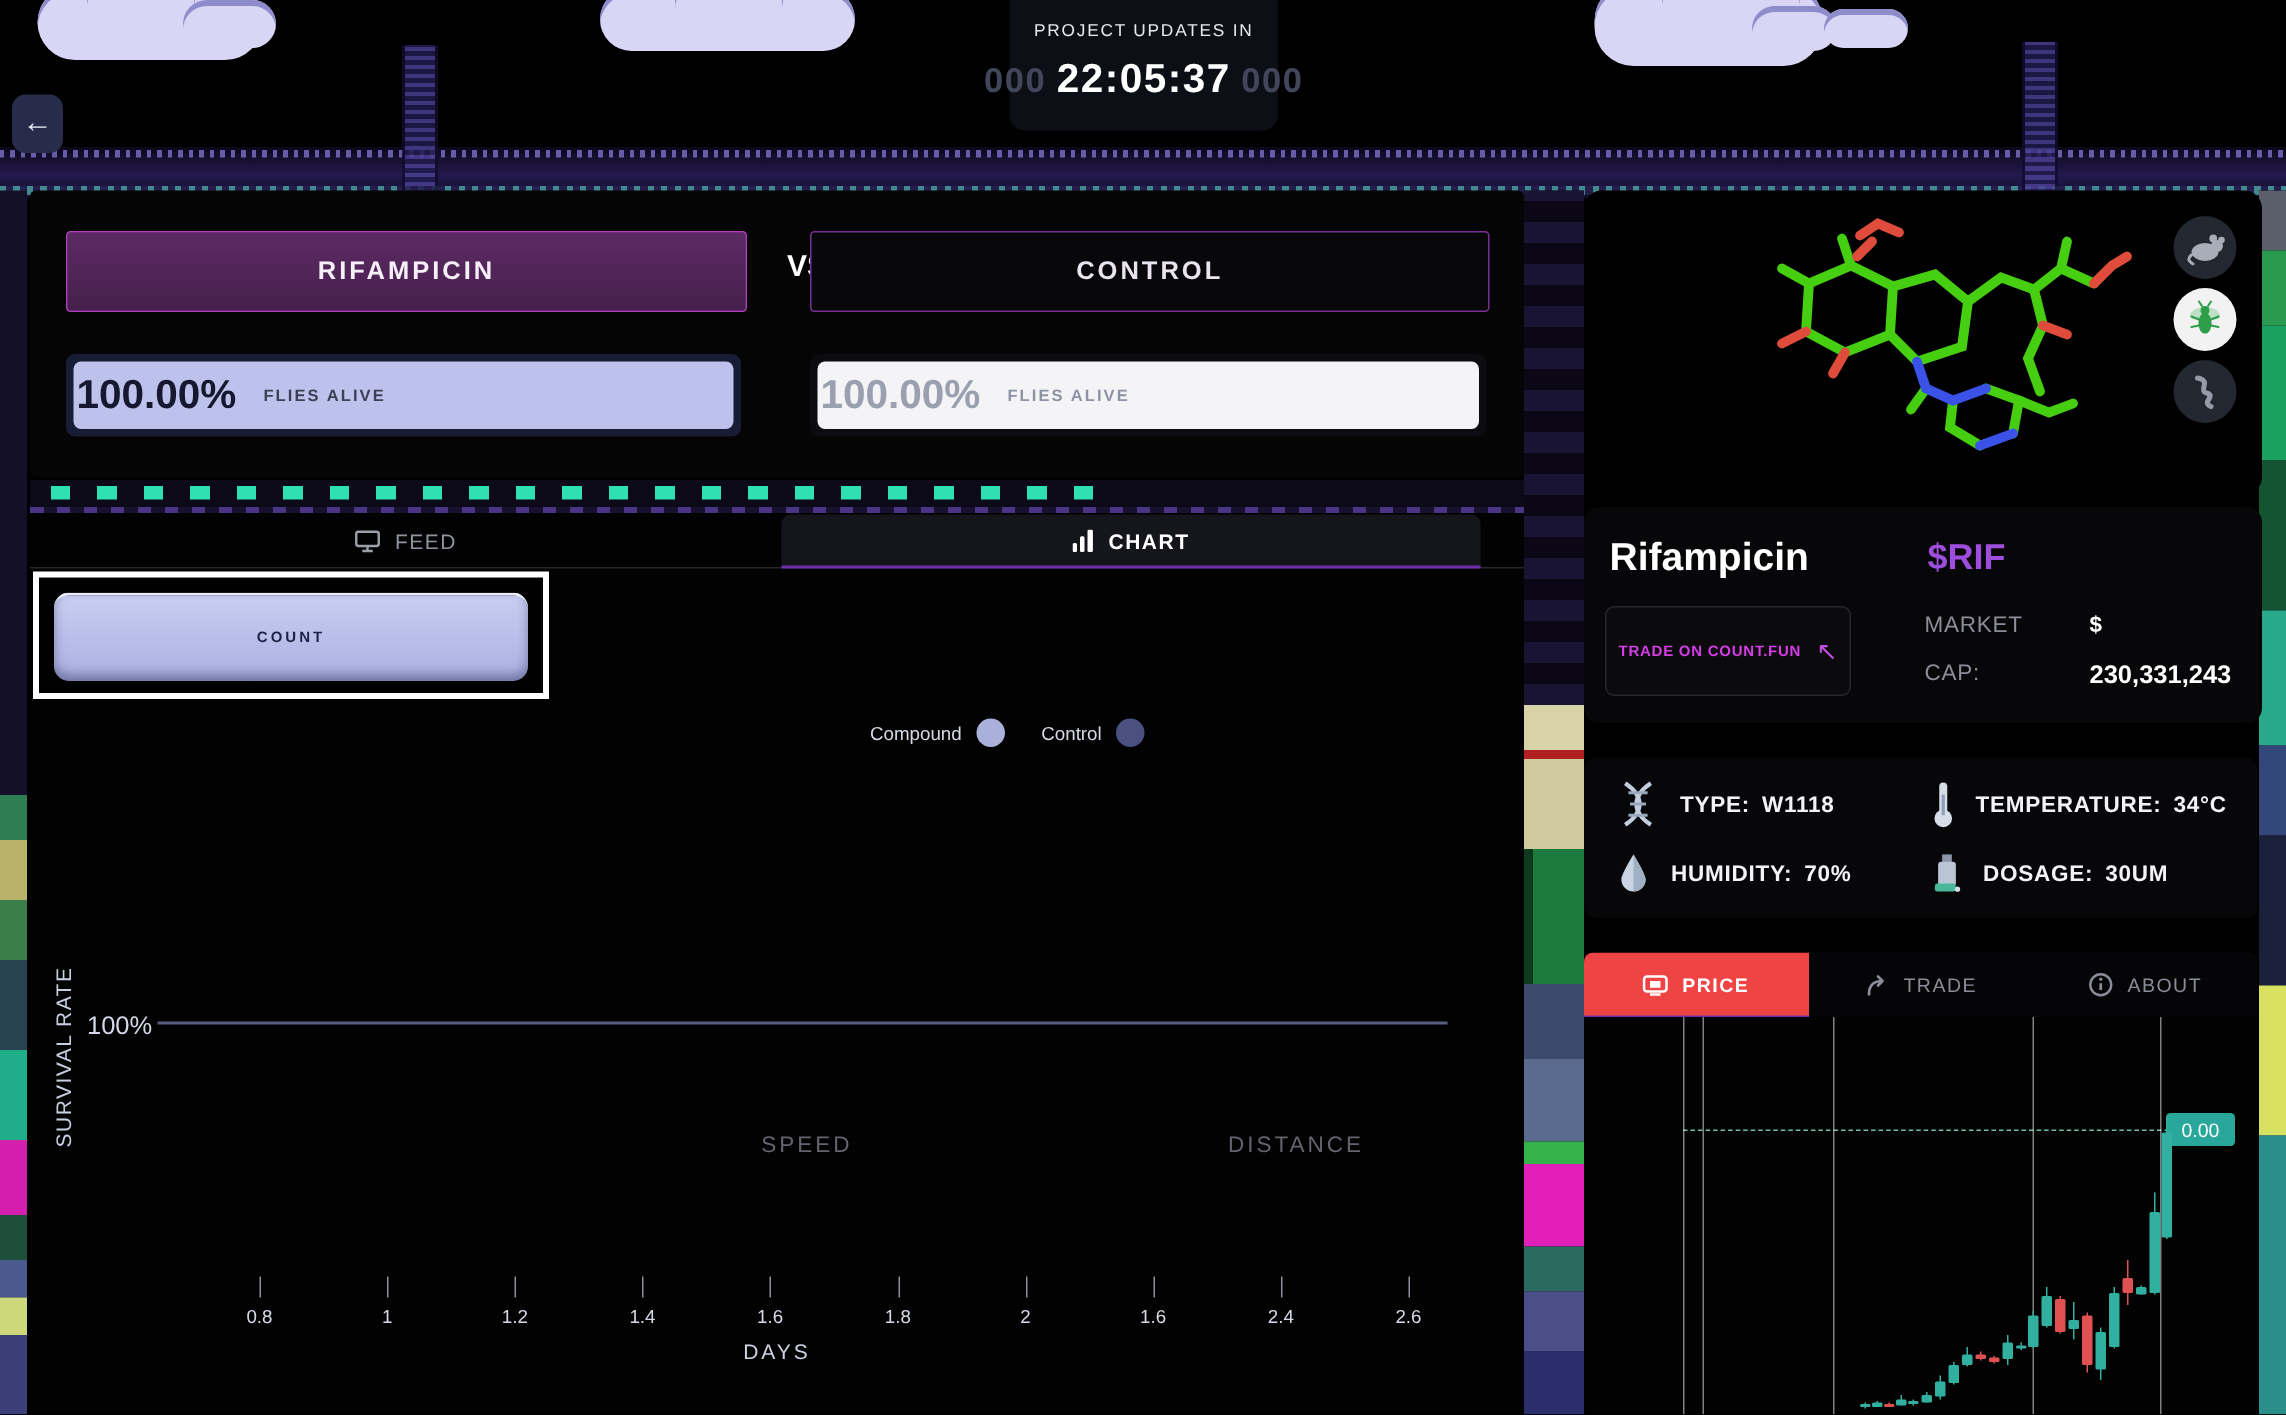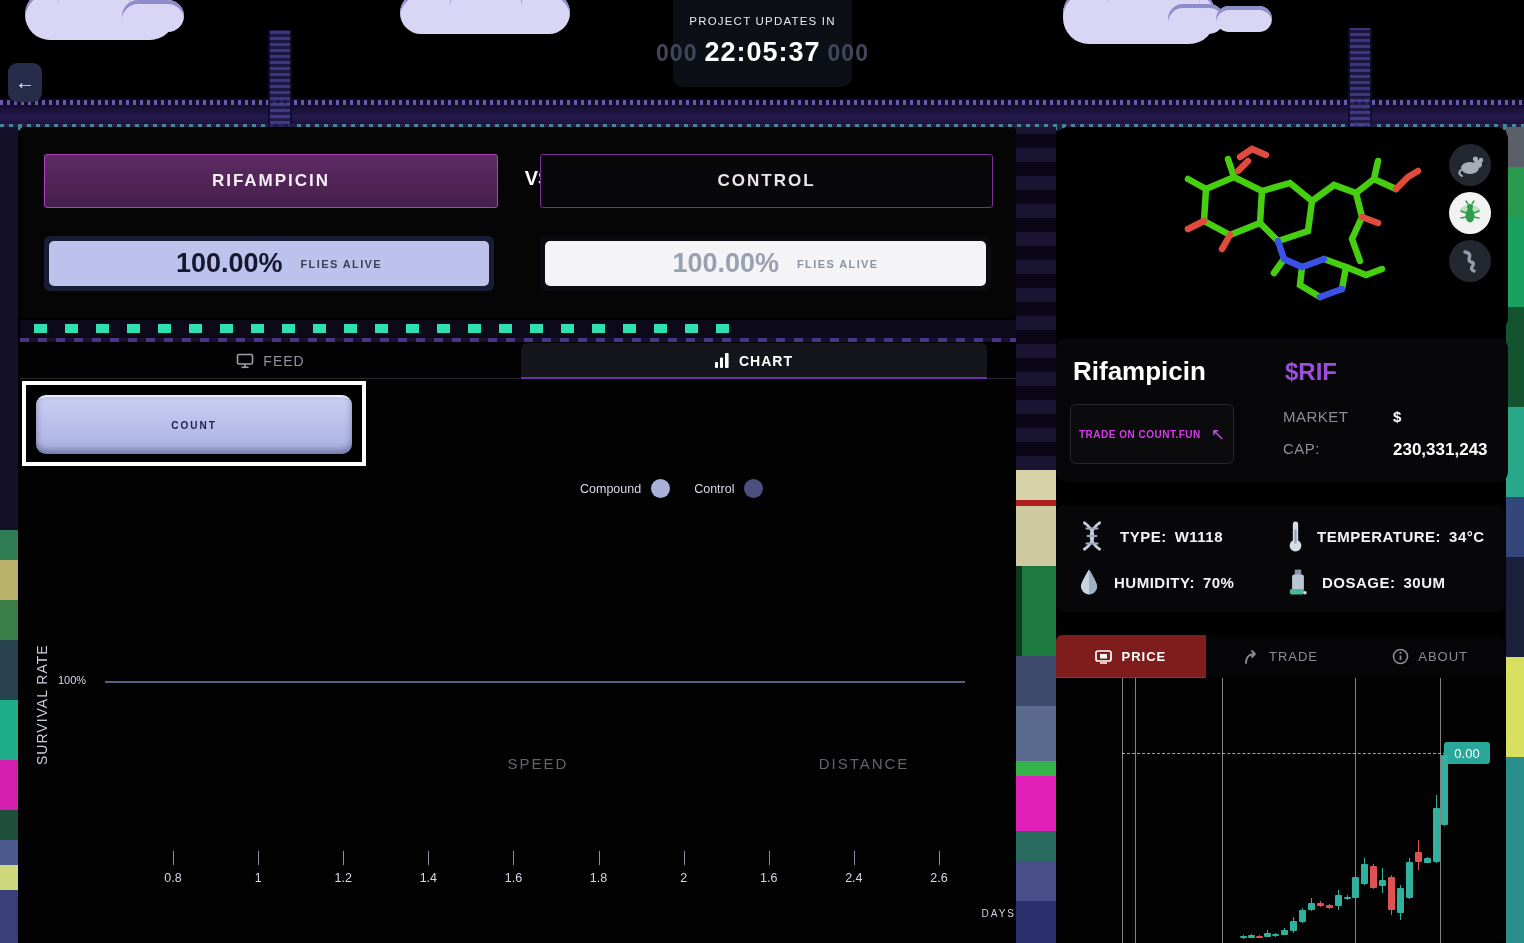--- a/index.html
+++ b/index.html
@@ -41,21 +41,21 @@
   #scorecard{left:20px;top:127px;width:996px;height:191px;background:#050505;border-radius:4px;}
   .vsbtn{position:absolute;top:27px;height:52px;display:flex;align-items:center;justify-content:center;
          font-size:17px;font-weight:bold;letter-spacing:2px;border-radius:3px;cursor:pointer;}
   #btn-compound{left:24px;width:452px;background:linear-gradient(180deg,#5d2a64,#46204c);
                 border:1px solid #b13fc0;color:#f6eff8;}
   #btn-control{left:520px;width:451px;background:#08080a;border:1px solid #7b2f96;color:#e9e4ee;}
   #vslabel{position:absolute;left:478px;top:40px;width:80px;text-align:center;font-size:20px;font-weight:bold;color:#fff;}
   .statbar{position:absolute;top:109px;height:55px;border-radius:6px;padding:5px;box-sizing:border-box;}
   #bar-compound{left:24px;width:450px;background:#181c34;}
   #bar-control{left:520px;width:451px;background:#0c0c10;}
-  .statfill{width:100%;height:100%;border-radius:5px;display:flex;align-items:center;padding-left:20px;box-sizing:border-box;justify-content:center;}
+  .statfill{width:100%;height:100%;border-radius:5px;display:flex;align-items:center;padding-left:2px;box-sizing:border-box;}
   #bar-compound .statfill{background:#bcc2ec;}
   #bar-control .statfill{background:#f4f4f7;}
   .statval{font-size:27px;font-weight:bold;color:#15182e;}
   #bar-control .statval{color:#9aa0af;}
   .statlab{font-size:11px;letter-spacing:1.4px;margin-left:18px;color:#3c3f55;font-weight:bold;}
   #bar-control .statlab{color:#8d93a3;}
 
   
   #chartcard{left:20px;top:343px;width:996px;height:600px;background:#020202;border-radius:4px;}
   #tabbar{position:absolute;left:0;top:0;width:100%;height:35px;border-bottom:1px solid #26262f;}
@@ -76,25 +76,25 @@
 
   
   #legend{position:absolute;left:560px;top:136px;width:420px;display:flex;justify-content:flex-start;gap:24px;align-items:center;}
   .legitem{display:flex;align-items:center;gap:10px;cursor:pointer;}
   .legitem span{font-size:12.5px;color:#d7dae6;}
   .legdot{width:19px;height:19px;border-radius:50%;}
 
   
   #ylab{position:absolute;left:14px;top:262px;height:160px;writing-mode:vertical-rl;transform:rotate(180deg);
         font-size:14px;letter-spacing:1px;color:#c9cde0;}
-  #ytick{position:absolute;left:38px;top:331px;font-size:11px;color:#d5d8e6;}
+  #ytick{position:absolute;left:38px;top:331px;font-size:17px;color:#d5d8e6;}
   #survline{position:absolute;left:85px;top:338px;width:860px;height:2px;background:#575e80;}
   .xtickmark{position:absolute;top:508px;width:1px;height:14px;background:#8b8f9e;}
   .xticklab{position:absolute;top:528px;width:40px;text-align:center;font-size:12.5px;color:#d5d8e6;}
-  #xlab{position:absolute;left:0;top:565px;width:996px;text-align:right;font-size:10px;letter-spacing:2px;color:#ced2e4;}
+  #xlab{position:absolute;left:0;top:550px;width:996px;text-align:center;font-size:14px;letter-spacing:2px;color:#ced2e4;}
 
   
   #molpanel{left:1056px;top:127px;width:452px;height:203px;background:#000;border-radius:12px;}
   .orgbtn{position:absolute;left:393px;width:42px;height:42px;border-radius:50%;background:#232730;
           display:flex;align-items:center;justify-content:center;cursor:pointer;}
   .orgbtn.active{background:#f2f2f2;}
 
   #tokencard{left:1056px;top:338px;width:452px;height:144px;background:#070709;border-radius:10px;}
   #tokname{position:absolute;left:17px;top:18px;font-size:26px;font-weight:bold;color:#fff;}
   #toksym{position:absolute;left:229px;top:20px;font-size:24px;font-weight:bold;color:#9d4edd;}
@@ -108,21 +108,21 @@
 
   #statscard{left:1056px;top:505px;width:449px;height:107px;background:rgba(8,8,11,.93);border-radius:8px;}
   .envcell{position:absolute;display:flex;align-items:center;gap:14px;}
   .envcell .etxt{font-size:15px;font-weight:bold;color:#f2f3f7;letter-spacing:.5px;}
   .envcell .etxt b{margin-left:8px;}
 
   #pricepanel{left:1056px;top:635px;width:449px;height:308px;background:#050507;border-radius:6px;overflow:hidden;}
   #ptabs{position:absolute;left:0;top:0;width:100%;height:43px;display:flex;border-bottom:1px solid #2c2c36;}
   .ptab{flex:1;display:flex;align-items:center;justify-content:center;gap:9px;font-size:13px;
         letter-spacing:1px;color:#8a8d98;cursor:pointer;position:relative;}
-  .ptab.active{background:#7f1d1d;color:#fff;font-weight:bold;}
+  .ptab.active{background:#ef4444;color:#fff;font-weight:bold;}
   .ptab.active:after{content:"";position:absolute;left:0;bottom:-1px;width:100%;height:2px;background:#6d2fa8;}
   #pchart{position:absolute;left:0;top:43px;width:449px;height:265px;background:#020203;cursor:crosshair;}
   .pgrid{position:absolute;top:0;width:1px;height:100%;background:rgba(255,255,255,.5);}
   #pline{position:absolute;height:0;border-top:1px dashed #7fe0cf;opacity:.85;}
   #ptag{position:absolute;width:46px;height:22px;background:#2aa79b;border-radius:3px;color:#fff;
         font-size:13px;display:flex;align-items:center;justify-content:center;}
   .candle-wick{position:absolute;width:1px;}
   .candle-body{position:absolute;width:7px;border-radius:1px;}
 </style>
 </head>

